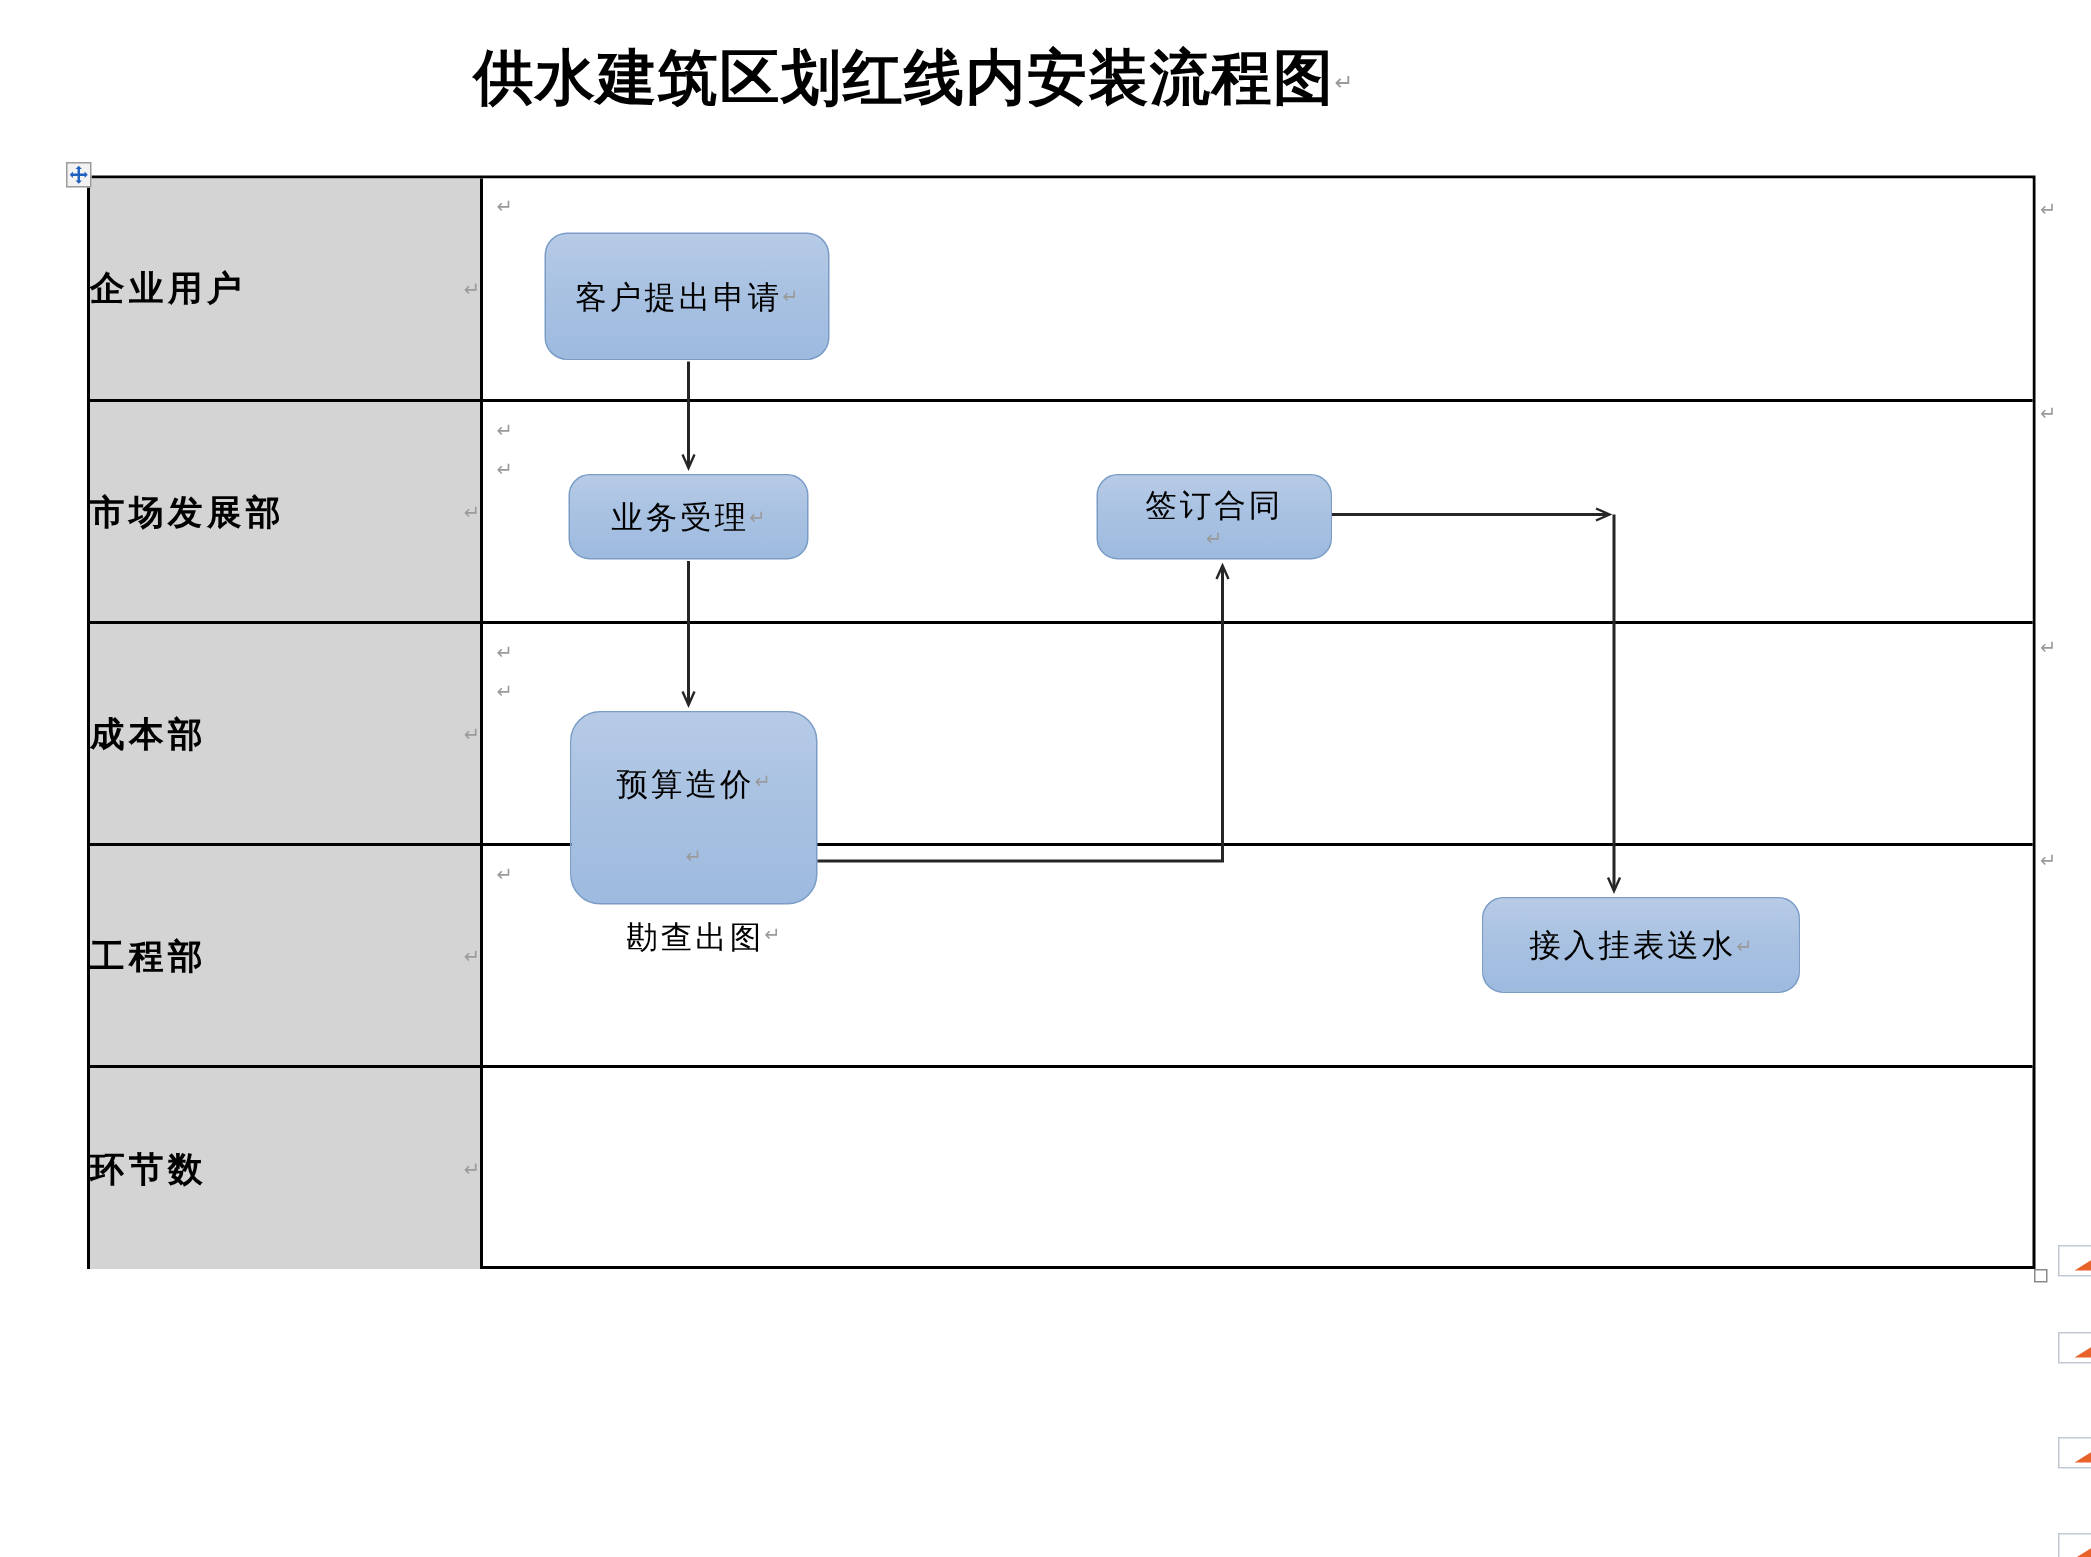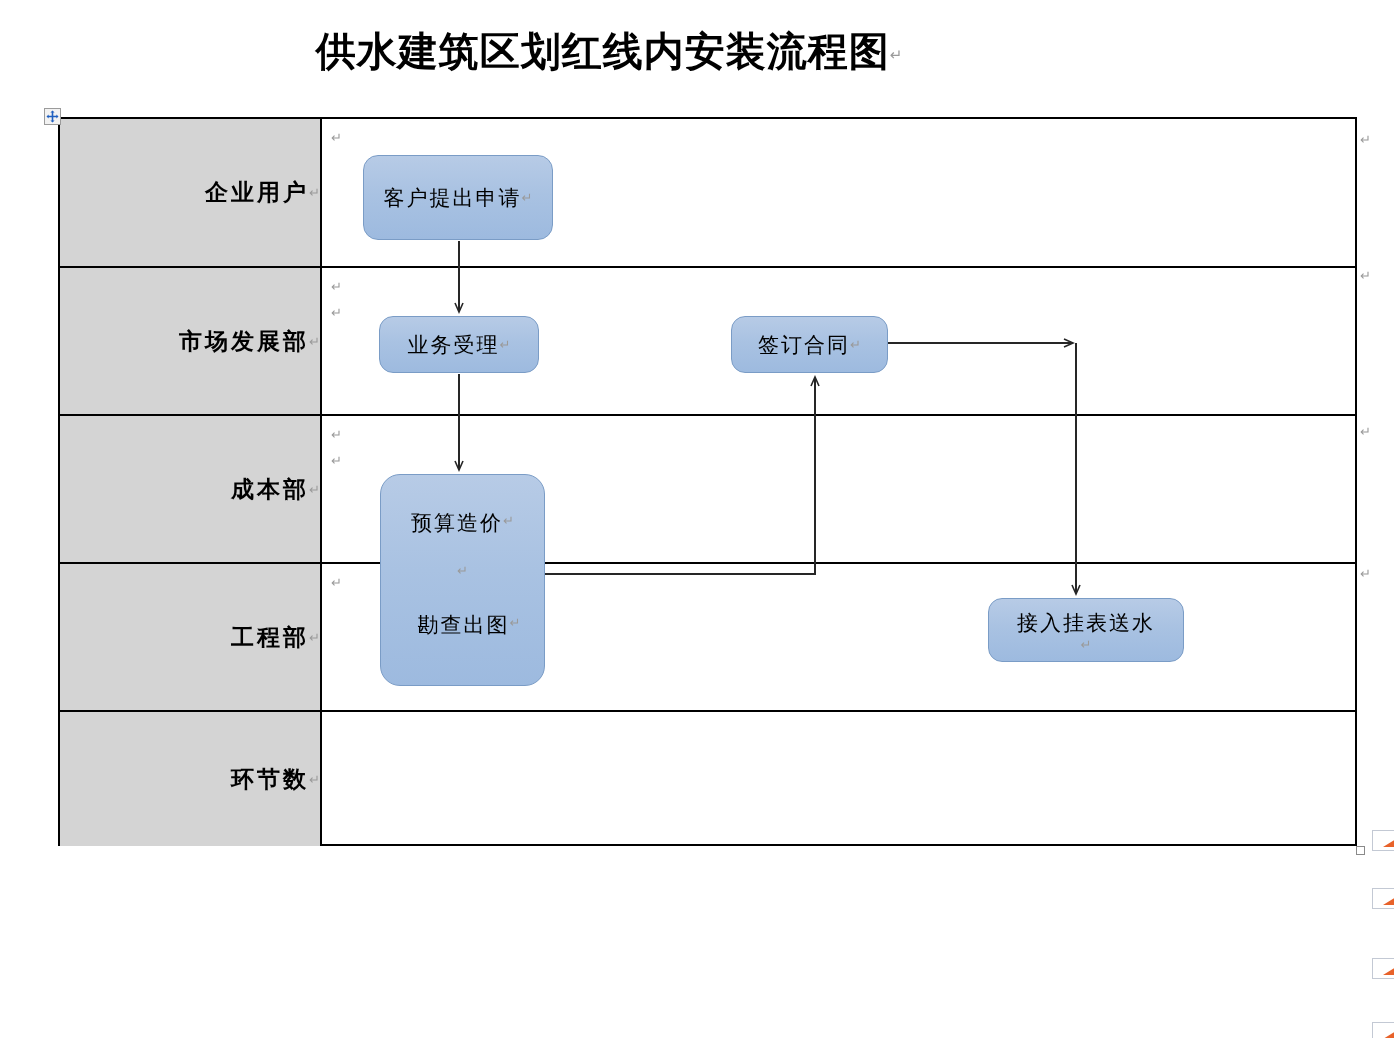--- a/index.html
+++ b/index.html
@@ -89,21 +89,21 @@
     position: absolute;
     left: 0;
     top: 0;
     width: 262px;
     height: 100%;
     background: #d4d4d4;
     border-right: 2px solid #000000;
     box-sizing: border-box;
     display: flex;
     align-items: center;
-    justify-content: flex-end;
+    justify-content: space-between;
     font-size: 23px;
     font-weight: 700;
     color: #000000;
     letter-spacing: 3px;
   }
   .content-cell {
     position: absolute;
     left: 262px;
     top: 0;
     right: 0;
@@ -293,38 +293,38 @@
 <div class="flow-box" style="left:363px;top:155px;width:190px;height:85px;border-radius:15px;">
   <span>客户提出申请</span>
     <span class="pilcrow small">↵</span>
 </div>
 
 <div class="flow-box" style="left:379px;top:316px;width:160px;height:57px;">
   <span>业务受理</span>
     <span class="pilcrow small">↵</span>
 </div>
 
-<div class="flow-box tall" style="left:380px;top:474px;width:165px;height:212px;">
+<div class="flow-box tall" style="left:380px;top:474px;width:165px;height:129px;">
   <div class="line-a">
     <span>预算造价</span><span class="pilcrow small">↵</span>
   </div>
   <div class="mid-mark">
     <span class="pilcrow small">↵</span>
   </div>
   <div class="line-b">
     <span>勘查出图</span><span class="pilcrow small">↵</span>
   </div>
 </div>
 
-<div class="flow-box" style="left:731px;top:316px;width:157px;height:57px;">
+<div class="flow-box" style="left:731px;top:316px;width:157px;height:57px;flex-direction:column;">
   <span>签订合同</span>
     <span class="pilcrow small">↵</span>
 </div>
 
-<div class="flow-box" style="left:988px;top:598px;width:196px;height:64px;flex-direction:column;">
+<div class="flow-box" style="left:988px;top:598px;width:212px;height:64px;">
   <span>接入挂表送水</span>
     <span class="pilcrow small">↵</span>
 </div>
 
 <svg class="connectors" viewBox="0 0 1394 1038">
   <defs>
     <marker id="ah" markerWidth="12" markerHeight="12" refX="9" refY="5" orient="auto" markerUnits="userSpaceOnUse">
       <path d="M1,1 L10,5 L1,9" fill="none" stroke="#262626" stroke-width="1.6"></path>
     </marker>
   </defs>

